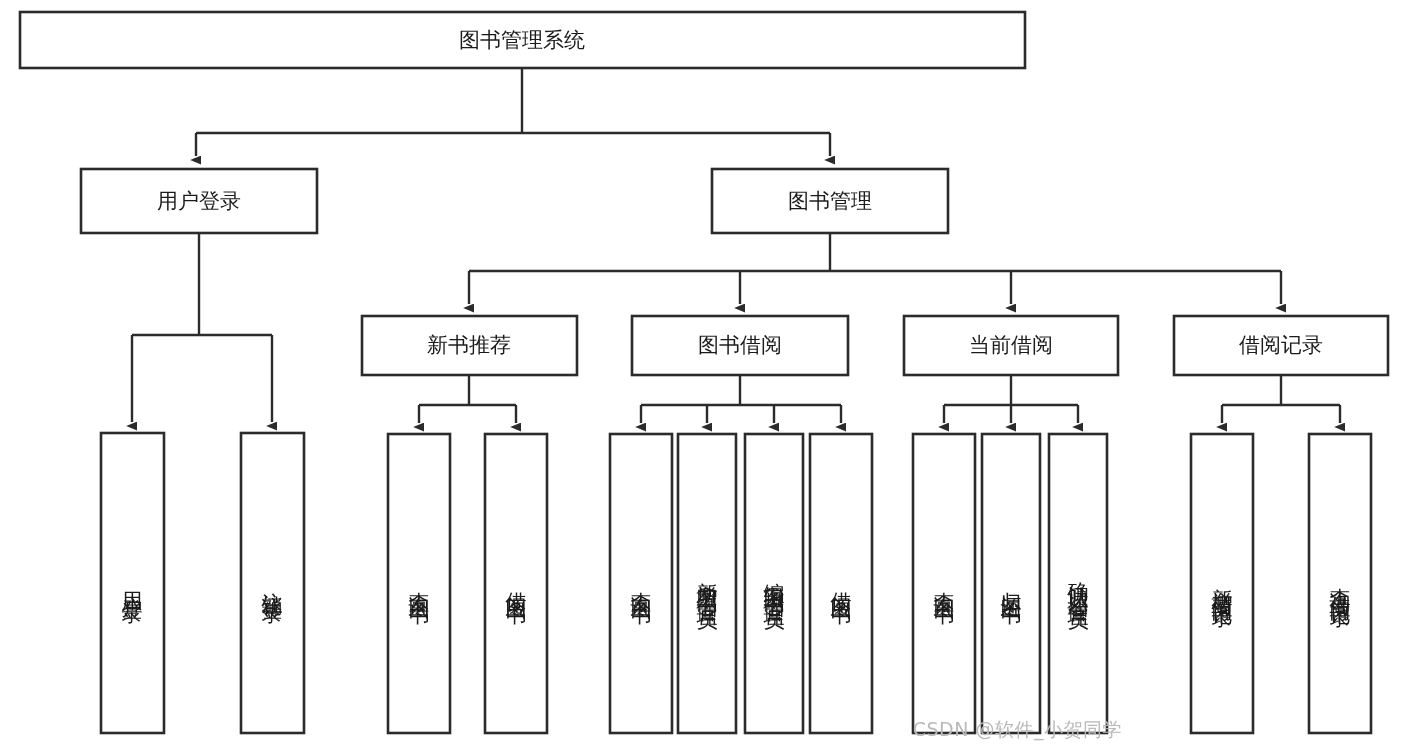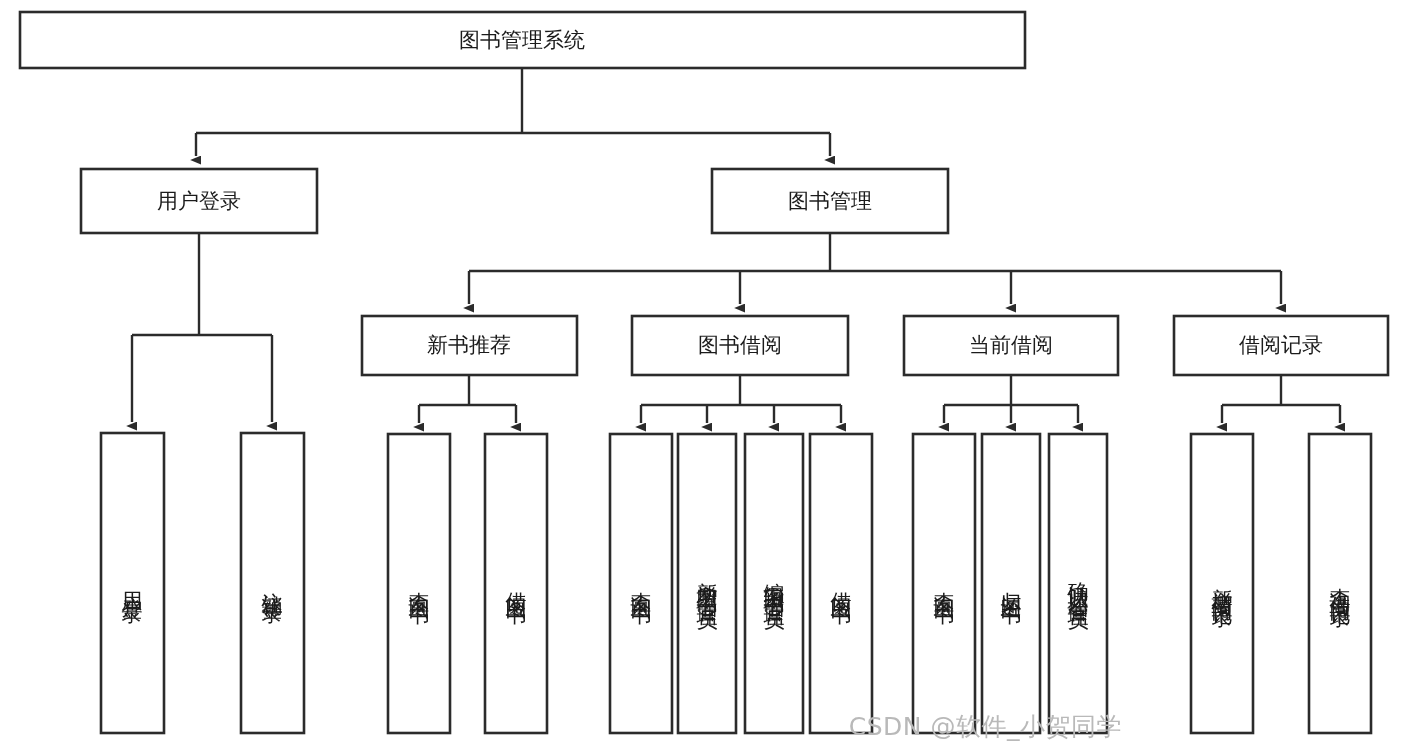--- a/index.html
+++ b/index.html
@@ -53,21 +53,21 @@
     stroke: #2b2b2b;
     stroke-width: 2.4;
     fill: none;
     stroke-linecap: butt;
   }
   .watermark {
     position: absolute;
     right: 8px;
     bottom: 4px;
     font-family: "DejaVu Sans", "Liberation Sans", sans-serif;
-    font-size: 25px;
+    font-size: 19px;
     color: #b9b9b9;
     white-space: nowrap;
     letter-spacing: 0.5px;
   }
 </style>
 </head>
 <body>
 
 <div id="diagram-root">
 

